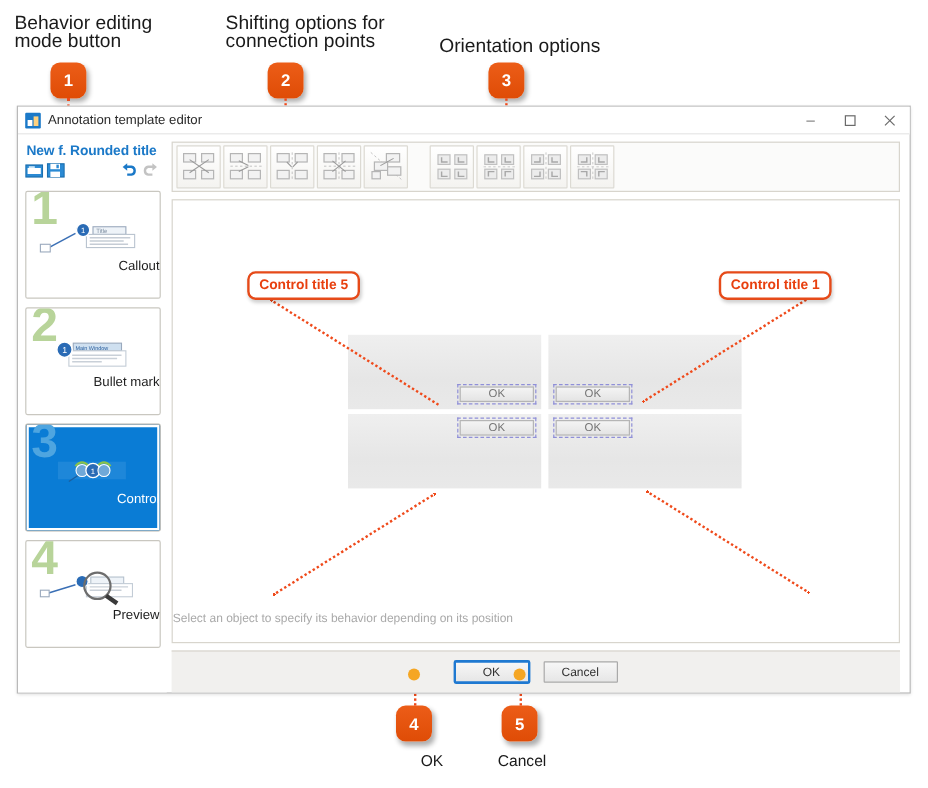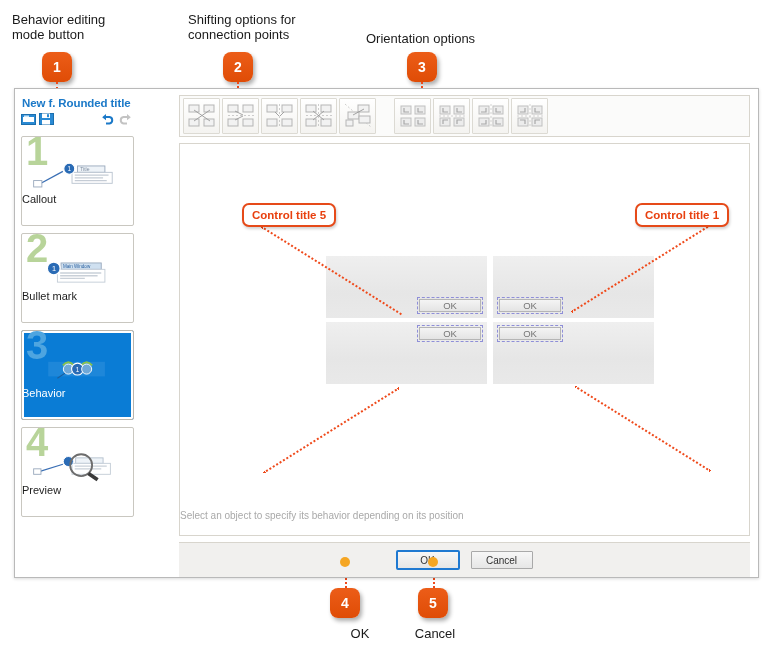--- a/index.html
+++ b/index.html
@@ -12,21 +12,21 @@
     background: #ffffff;
     font-family: "Liberation Sans", sans-serif;
     position: relative;
     overflow: hidden;
     color: #1a1a1a;
   }
 
   
   .anno-label {
     position: absolute;
-    font-size: 13px;
+    font-size: 16px;
     line-height: 15px;
     color: #1a1a1a;
     white-space: pre-line;
   }
   .badge {
     position: absolute;
     width: 30px;
     height: 30px;
     border-radius: 8px;
     background: #e8520f;
@@ -110,21 +110,20 @@
     justify-content: center;
     color: #5a5a5a;
     font-size: 11px;
   }
   .win-btn svg { display:block; }
 
   .win-body {
     flex: 1;
     display: flex;
     min-height: 0;
-    gap: 36px;
   }
 
   
   .sidebar {
     width: 124px;
     min-width: 124px;
     background: #ffffff;
     padding: 6px 5px 0 6px;
     box-sizing: border-box;
     display: flex;
@@ -170,21 +169,21 @@
     font-weight: bold;
     color: #b8d49a;
     line-height: 1;
     font-family: "Liberation Sans", sans-serif;
   }
   .thumb.selected .thumb-num { color: #4ea5e0; }
   .thumb-label {
     position: absolute;
     left: 0; right: 0;
     bottom: 20px;
-    text-align: left;
+    text-align: right;
     font-size: 11px;
     color: #1d1d1d;
   }
   .thumb.selected .thumb-label { color: #ffffff; }
   .thumb-art {
     position: absolute;
     left: 8px; right: 8px;
     top: 22px;
     height: 34px;
   }
@@ -354,20 +353,42 @@
 <div class="dotline" style="left:421px; top:82px; height:38px;"></div>
 <div class="dotline" style="left:345px; top:562px; height:26px;"></div>
 <div class="dotline" style="left:433px; top:562px; height:26px;"></div>
 
 <div style="position:absolute;left:232px;top:115px;width:11px;height:11px;border-radius:50%;background:#f5a623;"></div>
 <div style="position:absolute;left:416px;top:115px;width:11px;height:11px;border-radius:50%;background:#f5a623;"></div>
 <div style="position:absolute;left:51px;top:352px;width:11px;height:11px;border-radius:50%;background:#f5a623;"></div>
 
 <div class="window">
 
+  <div class="titlebar">
+    <div class="app-icon"></div>
+    <div class="title-text">Annotation template editor</div>
+    <div class="win-buttons">
+      <div class="win-btn">
+        <svg width="11" height="11" viewBox="0 0 11 11">
+            <line x1="2" y1="6" x2="9" y2="6" stroke="#8a8a8a" stroke-width="1"></line>
+          </svg>
+      </div>
+      <div class="win-btn">
+        <svg width="11" height="11" viewBox="0 0 11 11">
+            <rect x="1.5" y="1.5" width="8" height="8" fill="none" stroke="#6a6a6a" stroke-width="1"></rect>
+          </svg>
+      </div>
+      <div class="win-btn">
+        <svg width="11" height="11" viewBox="0 0 11 11">
+            <line x1="1.5" y1="1.5" x2="9.5" y2="9.5" stroke="#6a6a6a" stroke-width="1"></line>
+            <line x1="9.5" y1="1.5" x2="1.5" y2="9.5" stroke="#6a6a6a" stroke-width="1"></line>
+          </svg>
+      </div>
+    </div>
+  </div>
 
   <div class="win-body">
 
     <div class="sidebar">
       <div class="sidebar-title">New f. Rounded title</div>
 
       <div class="sidebar-tools">
         <span class="tool-ico">
           <svg width="15" height="14" viewBox="0 0 15 14">
             <rect x="0.5" y="2.5" width="14" height="10" fill="#2a8ad4" stroke="#1b6fae"></rect>
@@ -442,21 +463,21 @@
             <rect x="20" y="8" width="62" height="16" fill="#2f90dd" opacity="0.55"></rect>
             <path d="M36 12 q6 -7 12 0" fill="none" stroke="#8ac34a" stroke-width="2"></path>
             <path d="M56 12 q6 -7 12 0" fill="none" stroke="#8ac34a" stroke-width="2"></path>
             <line x1="30" y1="26" x2="42" y2="18" stroke="#1b5f9e" stroke-width="1.2"></line>
             <circle cx="42" cy="16" r="5.5" fill="#6fa8d8" stroke="#ffffff"></circle>
             <circle cx="52" cy="16" r="6.5" fill="#2a6bb5" stroke="#ffffff" stroke-width="1.2"></circle>
             <circle cx="62" cy="16" r="5.5" fill="#6fa8d8" stroke="#ffffff"></circle>
             <text x="50" y="19" font-size="7" fill="#ffffff" font-family="Liberation Sans, sans-serif">1</text>
           </svg>
         </div>
-        <div class="thumb-label">Behavior</div>
+        <div class="thumb-label">Control</div>
       </div>
 
       <div class="thumb">
         <div class="thumb-num">4</div>
         <div class="thumb-art">
           <svg width="100%" height="100%" viewBox="0 0 104 34" preserveAspectRatio="xMidYMid meet">
             <line x1="10" y1="22" x2="36" y2="14" stroke="#3a6fb5" stroke-width="1.4"></line>
             <rect x="4" y="19" width="8" height="6" fill="#ffffff" stroke="#9aa9bd"></rect>
             <rect x="50" y="7" width="30" height="6" fill="#eef3f8" stroke="#b4c0cd"></rect>
             <rect x="46" y="13" width="42" height="12" fill="#ffffff" stroke="#c3ccd6"></rect>

